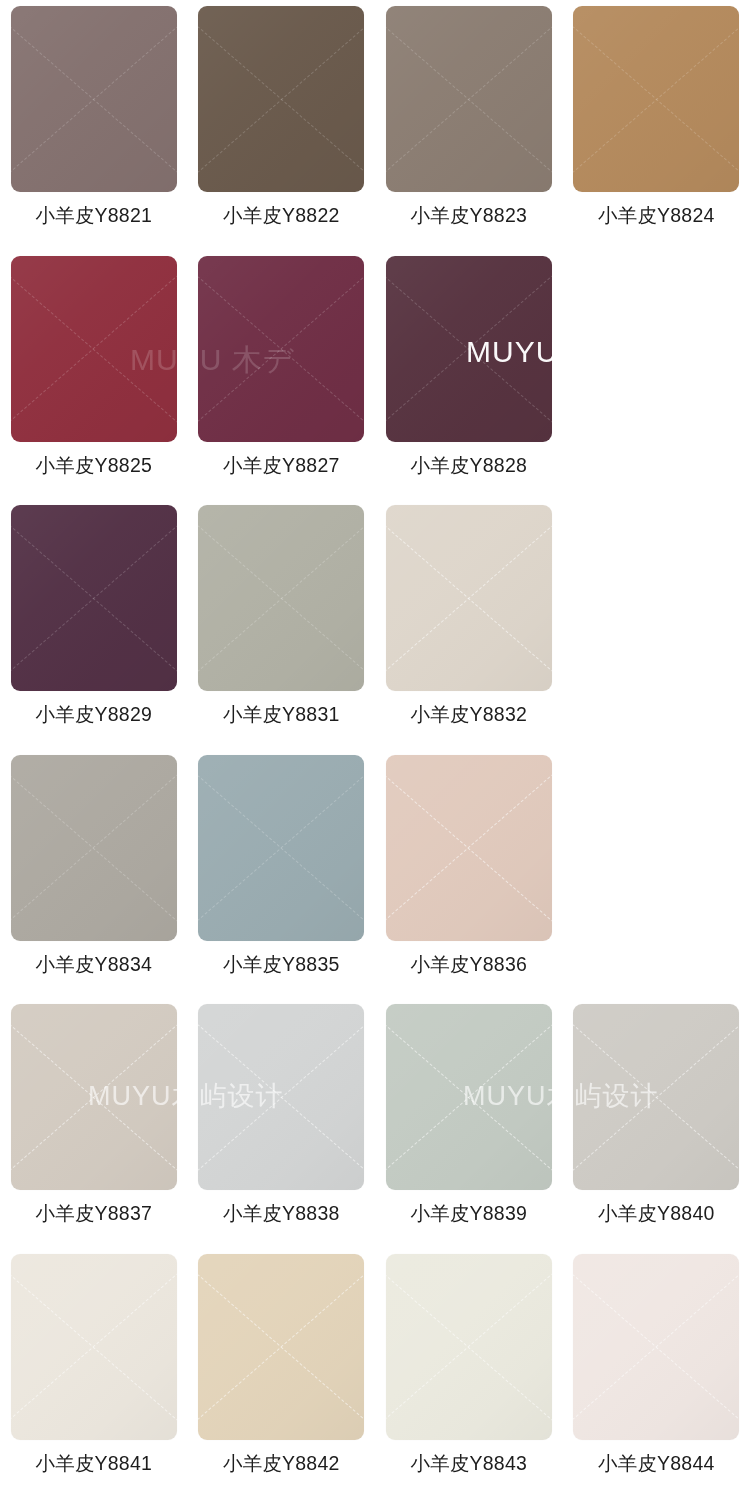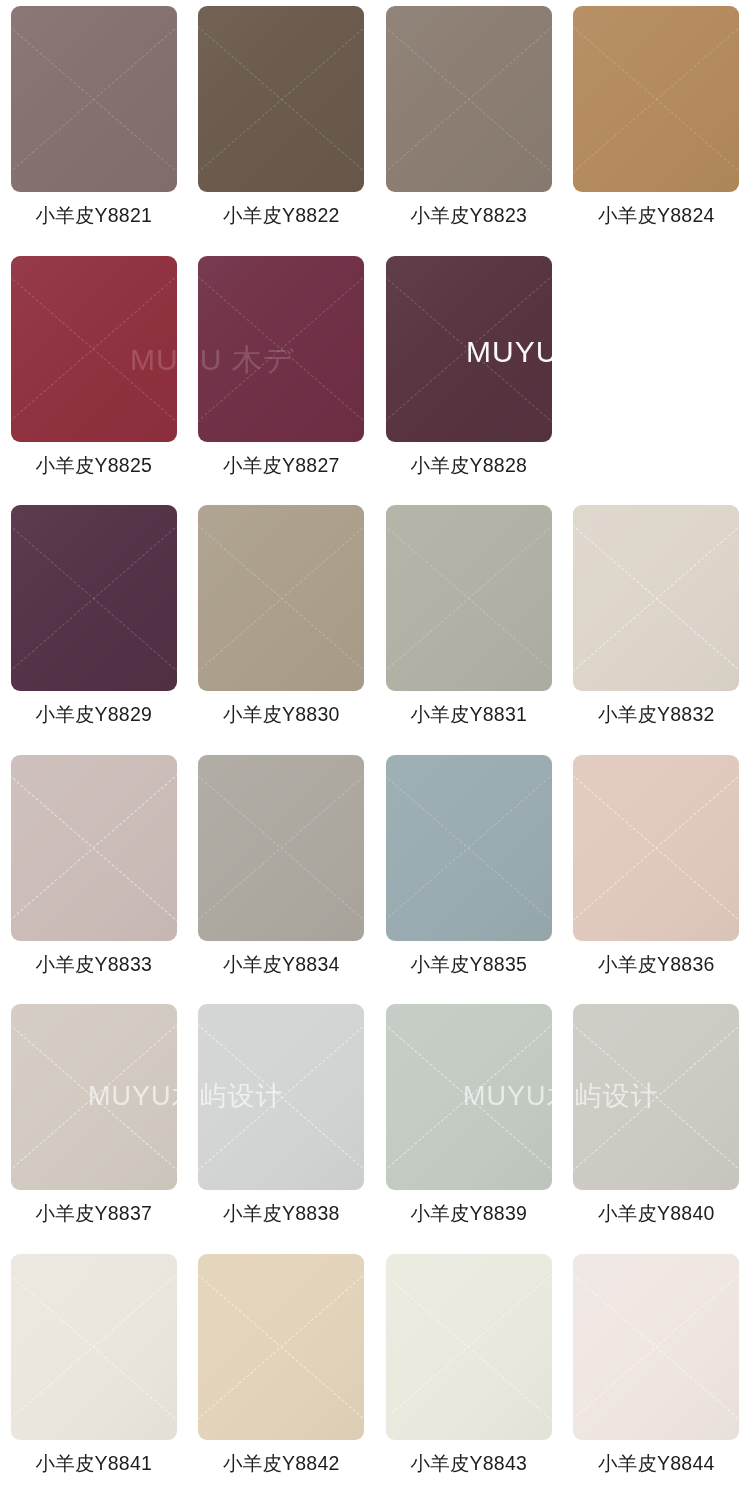--- a/index.html
+++ b/index.html
@@ -190,46 +190,34 @@
       </div>
     </div>
     <div class="swatch-row">
       <div class="swatch-cell">
         <div class="swatch-chip dark-chip" style="background: rgb(83, 49, 70);">
           <div class="chip-sheen"></div>
         </div>
         <div class="swatch-label">小羊皮Y8829</div>
       </div>
       <div class="swatch-cell">
-        <div class="swatch-chip " style="background: rgb(172, 160, 140);">
-          <div class="chip-sheen"></div>
-        </div>
-        <div class="swatch-label">小羊皮Y8830</div>
-      </div>
-      <div class="swatch-cell">
         <div class="swatch-chip " style="background: rgb(177, 177, 165);">
           <div class="chip-sheen"></div>
         </div>
         <div class="swatch-label">小羊皮Y8831</div>
       </div>
       <div class="swatch-cell">
         <div class="swatch-chip light-chip" style="background: rgb(222, 214, 203);">
           <div class="chip-sheen"></div>
         </div>
         <div class="swatch-label">小羊皮Y8832</div>
       </div>
     </div>
     <div class="swatch-row">
       <div class="swatch-cell">
-        <div class="swatch-chip light-chip" style="background: rgb(204, 189, 185);">
-          <div class="chip-sheen"></div>
-        </div>
-        <div class="swatch-label">小羊皮Y8833</div>
-      </div>
-      <div class="swatch-cell">
         <div class="swatch-chip " style="background: rgb(173, 169, 161);">
           <div class="chip-sheen"></div>
         </div>
         <div class="swatch-label">小羊皮Y8834</div>
       </div>
       <div class="swatch-cell">
         <div class="swatch-chip " style="background: rgb(154, 172, 177);">
           <div class="chip-sheen"></div>
         </div>
         <div class="swatch-label">小羊皮Y8835</div>

